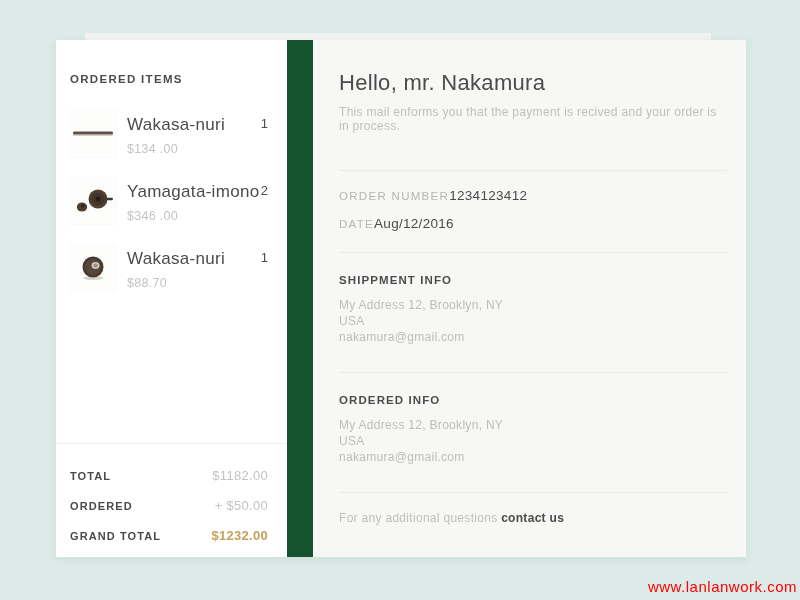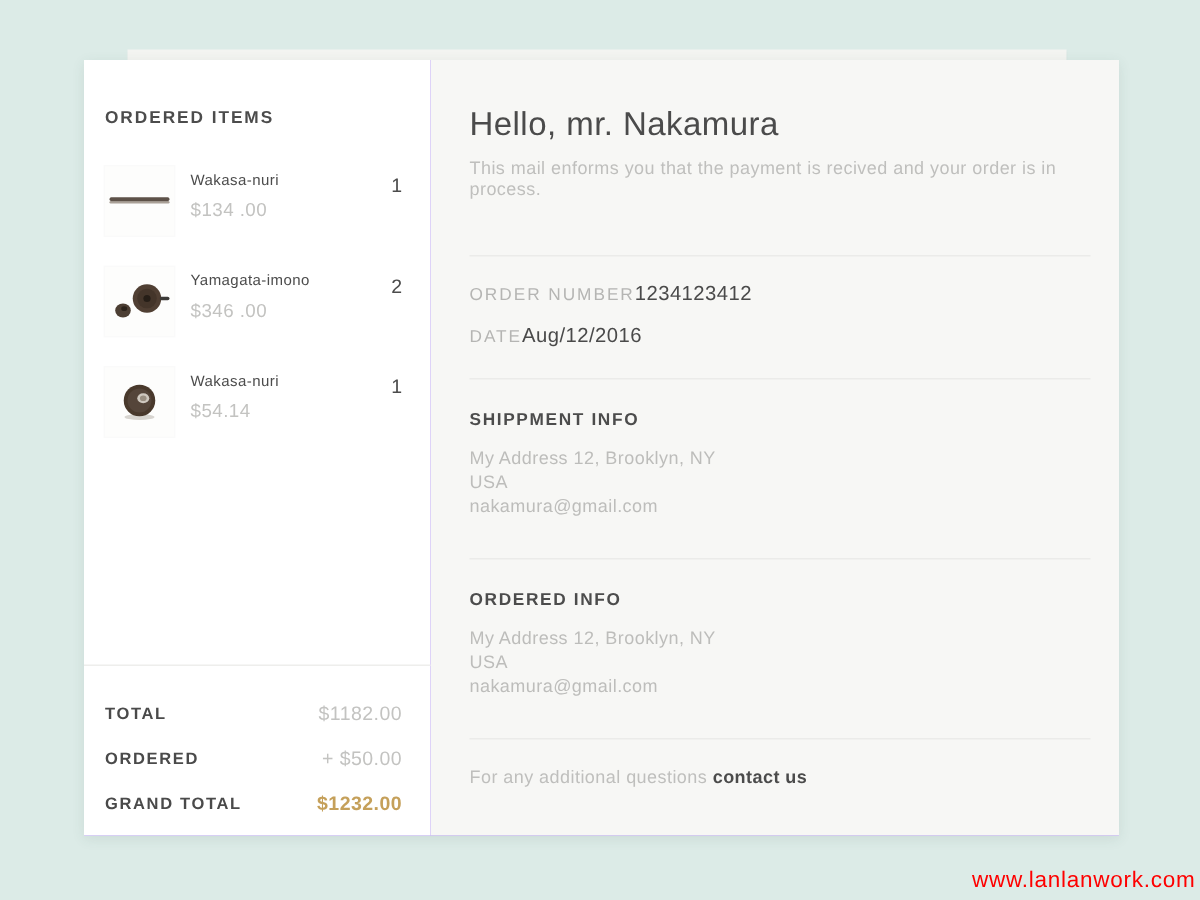--- a/index.html
+++ b/index.html
@@ -15,21 +15,22 @@
     width: 626px; height: 50px;
     background: #f3f4f1;
     box-shadow: 0 1px 2px rgba(0,0,0,0.04);
   }
   .card {
     position: absolute;
     left: 56px; top: 40px;
     width: 690px; height: 517px;
     display: flex;
     box-shadow: 0 2px 8px rgba(60,90,80,0.10);
-    background: #8b5cf6;
+    background: #14532d;
+    gap: 26px;
   }
   
   .sidebar {
     width: 231px;
     background: #ffffff;
     display: flex;
     flex-direction: column;
   }
   .sidebar-content { padding: 33px 19px 0 14px; flex: 1; }
   .sidebar-heading {
@@ -45,21 +46,21 @@
     margin-bottom: 21px;
   }
   .thumb {
     width: 46px; height: 46px;
     background: #fdfdfc;
     box-shadow: 0 0 0 1px rgba(0,0,0,0.02);
     flex: 0 0 46px;
     display: flex; align-items: center; justify-content: center;
   }
   .item-info { margin-left: 11px; padding-top: 4px; }
-  .item-name { font-size: 10px; color: #4c4c4c; letter-spacing: 0.3px; text-align: center; }
+  .item-name { font-size: 17px; color: #4c4c4c; letter-spacing: 0.3px; text-align: center; }
   .item-price { font-size: 12.5px; color: #c3c3c1; margin-top: 7px; letter-spacing: 0.3px; }
   .item-qty {
     margin-left: auto;
     font-size: 13px;
     color: #4c4c4c;
     padding-top: 5px;
   }
   .totals {
     border-top: 1px solid #eeeeec;
     padding: 24px 19px 14px 14px;
@@ -199,21 +200,21 @@
           <svg width="46" height="46" viewBox="0 0 46 46">
             <ellipse cx="23" cy="33" rx="10" ry="2" fill="#d8d5d0"></ellipse>
             <circle cx="23" cy="22" r="10.5" fill="#49392c"></circle>
             <circle cx="23" cy="22" r="8" fill="#55453a"></circle>
             <ellipse cx="25.5" cy="20.5" rx="4" ry="3.4" fill="#cfc8bf"></ellipse>
             <ellipse cx="25.5" cy="20.5" rx="2.2" ry="1.9" fill="#9a8f82"></ellipse>
           </svg>
         </div>
         <div class="item-info">
           <div class="item-name">Wakasa-nuri</div>
-          <div class="item-price">$54.14</div>
+          <div class="item-price">$88.70</div>
         </div>
         <div class="item-qty">1</div>
       </div>
     </div>
 
     <div class="totals">
       <div class="total-row">
         <span class="total-label">TOTAL</span>
         <span class="total-value">$1182.00</span>
       </div>

